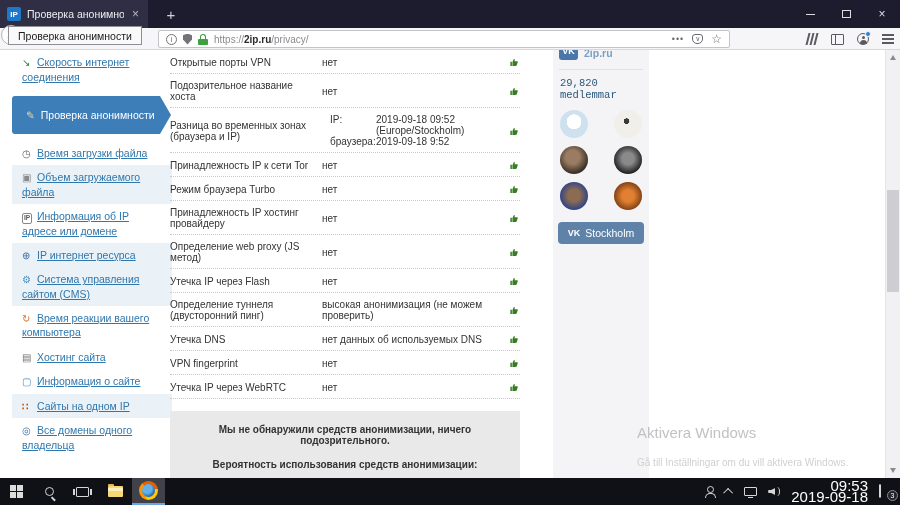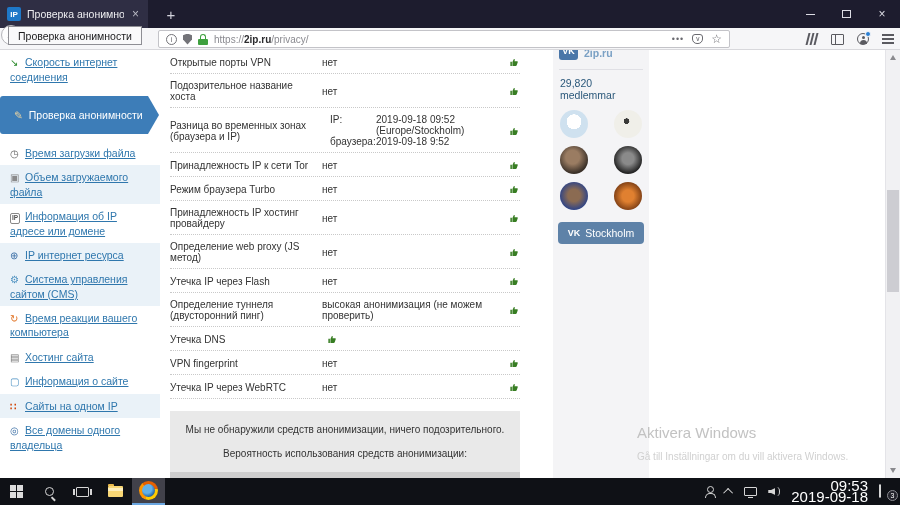--- a/index.html
+++ b/index.html
@@ -44,67 +44,67 @@
   .acct-dot { position:absolute; top:-3px; right:-3px; width:6px; height:6px; border-radius:50%; background:#2a7fd4; border:1px solid #f6f6f8; }
   .burger-ic { width:12px; height:10px; border-top:2px solid #5a5a60; position:relative; }
   .burger-ic::before, .burger-ic::after { content:""; position:absolute; left:0; width:12px; height:2px; background:#5a5a60; }
   .burger-ic::before { top:2px; } .burger-ic::after { top:6px; }
 
   
   .back-circle { position:absolute; left:1px; top:25px; width:20px; height:20px; border:1px solid #b5b5ba; border-radius:50%; background:#fdfdfe; color:#4a4a4e; font-size:11px; display:flex; align-items:center; justify-content:center; z-index:5; }
   .back-tip { position:absolute; left:8px; top:26px; z-index:6; background:#f9f9fa; border:1px solid #8e8e94; padding:2.5px 9px; font-size:10.5px; color:#1b1b1d; white-space:nowrap; }
 
   
-  .sidebar { position:absolute; left:0; top:50px; width:160px; height:428px; overflow:hidden; font-size:10.5px; line-height:1.35; }
+  .sidebar { position:absolute; left:12px; top:50px; width:160px; height:428px; overflow:hidden; font-size:10.5px; line-height:1.35; }
   .sl { display:block; padding:5px 6px 5px 10px; color:var(--link-blue,#2f77ad); text-decoration:underline; cursor:pointer; }
   .sl.pale { background:var(--pale-blue,#eaf2f8); }
   .sl .si { display:inline-block; width:15px; text-decoration:none; font-size:10px; }
   .sl-active { position:relative; margin:7px 0; width:148px; height:38px; background:var(--accent-blue,#3d7db8); color:#fff; display:flex; align-items:center; padding-left:14px; gap:6px; border-radius:3px 0 0 3px; cursor:pointer; }
   .sl-active::after { content:""; position:absolute; right:-11px; top:0; border-left:11px solid var(--accent-blue,#3d7db8); border-top:19px solid transparent; border-bottom:19px solid transparent; }
   .ic-speed{color:#2e8b2e} .ic-clock{color:#666} .ic-box{color:#8a8a8a} .ic-orange{color:#e07020}
   .ic-gear{color:#4a8fbf} .ic-grid{color:#777} .ic-pin{color:#e04010} .ic-sq{color:#4a90c2}
   .ic-cluster{color:#d04000; font-weight:bold} .ic-globe{color:#3a6ea5} .ic-pen{color:#f0d6a0}
   .ip-badge { display:inline-block; font-size:6.5px; font-weight:bold; color:#555; border:1px solid #888; border-radius:2px; padding:0 1px; text-decoration:none; }
 
   
   .main { position:absolute; left:170px; top:50px; width:350px; font-size:10px; }
   .trow { display:flex; align-items:center; border-bottom:1px dotted #c9c9c9; padding:6px 0 5px; }
   .tlabel { width:152px; padding-right:8px; }
   .tvalue { flex:1; }
   .tcheck { width:16px; display:flex; justify-content:flex-end; padding-top:1px; }
   .tcheck svg { width:11px; height:11px; fill:var(--green-thumb,#377d22); }
   .sub { display:flex; } .subk { width:46px; flex:0 0 auto;margin-left:8px; }
 
   .summary { margin-top:12px; background:var(--summary-bg,#e9e9e9); text-align:center; padding-top:13px; }
-  .summary p { margin-bottom:13px; padding:0 14px; }
+  .summary p { margin-bottom:13px; padding:0 14px;font-weight:bold; }
   .percent-box { background:var(--summary-dark-bg,#cecece); height:50px; display:flex; align-items:center; justify-content:center; }
   .percent-box span { color:var(--green-percent,#2e8b2e); font-size:25px; }
 
   
   .vkwidget { position:absolute; left:553px; top:50px; width:96px; height:428px; background:#f4f4f6; font-size:10.5px; }
   .vk-head { height:16px; overflow:hidden; position:relative; }
   .vk-logo { position:absolute; top:-9px; left:6px; width:19px; height:19px; background:#4a76a8; border-radius:3px; color:#fff; font-weight:bold; font-size:9px; display:flex; align-items:center; justify-content:center; }
   .vk-name { position:absolute; top:-3px; left:31px; color:#7aa0c4; font-weight:bold; filter:blur(.4px); }
   .vk-div { height:1px; background:#e0e0e5; margin:3px 6px 0; }
-  .vk-members { color:var(--vk-text,#2b587a); padding:7px 0 2px 7px; }
+  .vk-members { color:var(--vk-text,#2b587a); padding:7px 0 2px 7px;font-family:Liberation Mono, monospace; }
   .av-grid { display:grid; grid-template-columns:28px 28px; justify-content:space-between; row-gap:8px; padding:7px 7px 0; }
   .av { width:28px; height:28px; border-radius:50%; cursor:pointer; }
   .av1 { background:radial-gradient(circle at 50% 42%, #ffffff 0 34%, #cfe1ef 35%); }
   .av2 { background:radial-gradient(circle at 45% 40%, #3a3a38 0 12%, #f0efe9 13%); }
   .av3 { background:radial-gradient(circle at 45% 40%, #9a7c62 0 30%, #3a3028 70%); }
   .av4 { background:radial-gradient(circle at 50% 45%, #8a8a8a 0 28%, #242424 70%); }
   .av5 { background:radial-gradient(circle at 50% 48%, #8b6b52 0 30%, #27408b 75%); }
   .av6 { background:radial-gradient(circle at 50% 50%, #e08030 0 30%, #6e3410 80%); }
   .vk-btn { margin:12px 5px 0; height:22px; background:var(--vk-blue,#5e82a8); border-radius:4px; color:#fff; display:flex; align-items:center; justify-content:center; gap:5px; cursor:pointer; }
   .vk-btn .glyph { font-weight:bold; font-size:9px; }
 
   
   .watermark { position:absolute; left:637px; top:424px; width:260px; }
   .watermark .l1 { font-size:15px; color:#c2c2c2; }
-  .watermark .l2 { font-size:10px; color:#d0d0d0; margin-top:10px; }
+  .watermark .l2 { font-size:10px; color:#d0d0d0; margin-top:16px; }
 
   
   .scroll { position:absolute; right:0; top:50px; width:15px; height:428px; background:#f1f1f3; border-left:1px solid #e4e4e8; }
   .sc-up { position:absolute; top:5px; left:4px; border-left:3.5px solid transparent; border-right:3.5px solid transparent; border-bottom:5px solid #8a8a8e; }
   .sc-down { position:absolute; bottom:5px; left:4px; border-left:3.5px solid transparent; border-right:3.5px solid transparent; border-top:5px solid #8a8a8e; }
   .sc-thumb { position:absolute; top:140px; left:1px; width:12px; height:102px; background:#cdcdd2; }
 
   
   .taskbar { position:absolute; bottom:0; left:0; right:0; height:27px; background:var(--taskbar,#0f1116); display:flex; align-items:stretch; }
   .tb-item { width:33px; display:flex; align-items:center; justify-content:center; }
@@ -305,20 +305,21 @@
     <div class="tvalue">высокая анонимизация (не можем проверить)</div>
     <div class="tcheck">
         <svg viewBox="0 0 16 16">
           <path d="M2 7h2.2v6H2zM5 13V7.2l2.1-4.4c.9-.1 1.5.6 1.3 1.6L8 6.2h3.6c.9 0 1.4.8 1.1 1.6l-1.5 4.2c-.2.6-.8 1-1.5 1H5z"></path>
         </svg>
       </div>
   </div>
 
   <div class="trow">
     <div class="tlabel">Утечка DNS</div>
+    <div class="tvalue">нет данных об используемых DNS</div>
     <div class="tcheck">
         <svg viewBox="0 0 16 16">
           <path d="M2 7h2.2v6H2zM5 13V7.2l2.1-4.4c.9-.1 1.5.6 1.3 1.6L8 6.2h3.6c.9 0 1.4.8 1.1 1.6l-1.5 4.2c-.2.6-.8 1-1.5 1H5z"></path>
         </svg>
       </div>
   </div>
 
   <div class="trow">
     <div class="tlabel">VPN fingerprint</div>
     <div class="tvalue">нет</div>

